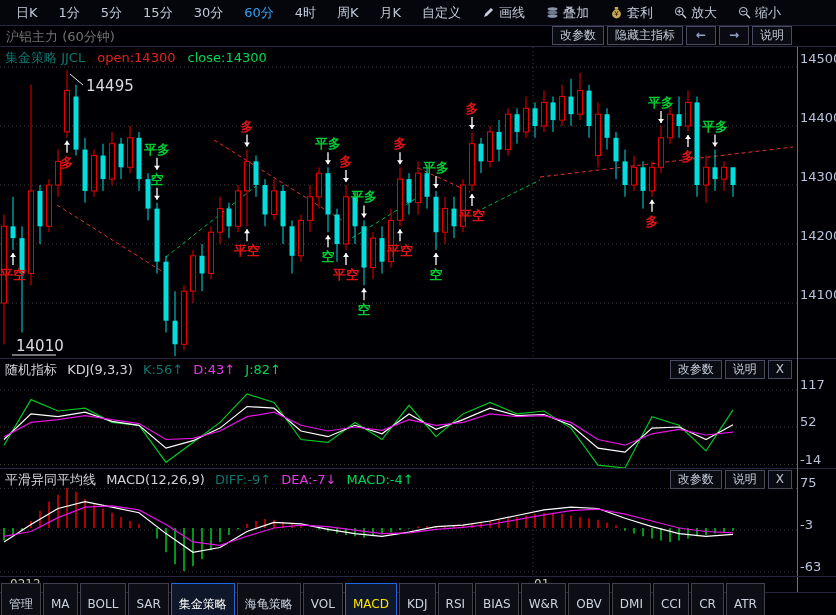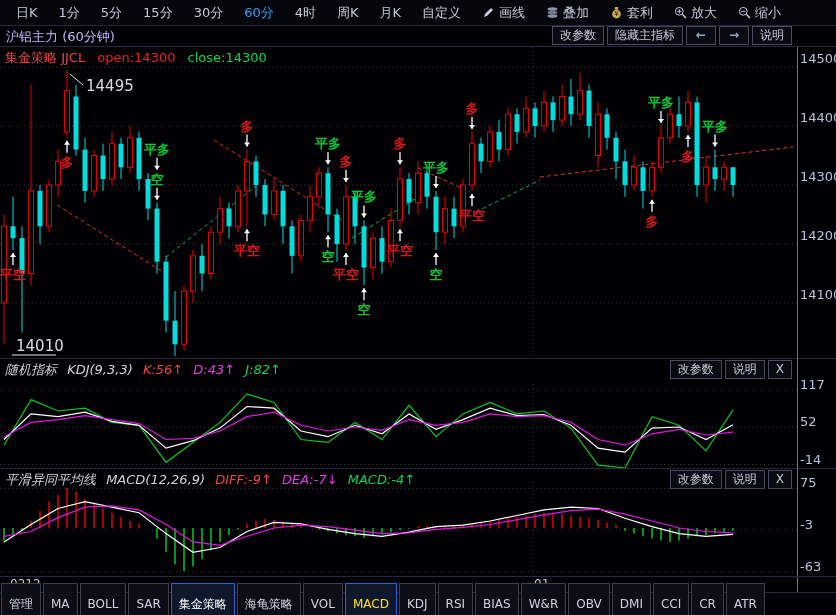--- a/index.html
+++ b/index.html
@@ -8,32 +8,32 @@
   
   #top-toolbar{position:absolute;left:0;top:0;width:836px;height:25px;background:#05050c;
     display:flex;align-items:center;gap:21px;padding-left:16px;box-sizing:border-box;}
   .tb-item{color:#c2c9d8;font-size:13px;cursor:default;display:flex;align-items:center;gap:4px;white-space:nowrap;}
   .tb-item.active{color:#31a1f3;}
   .tb-icon svg{display:block;}
   
   .hline{position:absolute;left:0;width:836px;height:1px;background:#262640;}
   
   #title-bar{position:absolute;left:0;top:26px;width:836px;height:20px;}
-  #chart-title{position:absolute;left:6px;top:2px;color:#c4b5fd;font-size:13px;}
+  #chart-title{position:absolute;left:6px;top:2px;color:#737373;font-size:13px;}
   #title-buttons{position:absolute;right:44px;top:0;display:flex;gap:3px;}
   .mini-btn{border:1px solid #4a4a5e;background:#0a0a12;color:#c3c9d6;font-size:12px;
     height:17px;line-height:16px;padding:0 7px;white-space:nowrap;}
   .mini-btn.arrow{color:#8fa0c0;font-weight:bold;padding:0 9px;}
   
   .panel-header{position:absolute;left:0;width:836px;height:22px;}
   .panel-left{position:absolute;left:5px;top:2px;font-size:13px;white-space:nowrap;}
-  .panel-left span{margin-right:6px;font-style:italic;}
+  .panel-left span{margin-right:6px;}
   .panel-name{color:#d2d2da;}
   .panel-params{color:#d2d2da;}
-  .val-white{color:#ef4444;}
+  .val-white{color:#0f766e;}
   .val-magenta{color:#e23ce2;}
   .val-green{color:#00d655;}
   .val-red{color:#e42222;}
   .panel-buttons{position:absolute;right:44px;top:1px;display:flex;gap:3px;}
   
   #main-info{position:absolute;left:5px;top:49px;font-size:13px;white-space:nowrap;z-index:5;}
   #main-info span{margin-right:8px;}
   
   .canvas{position:absolute;left:0;}
   

